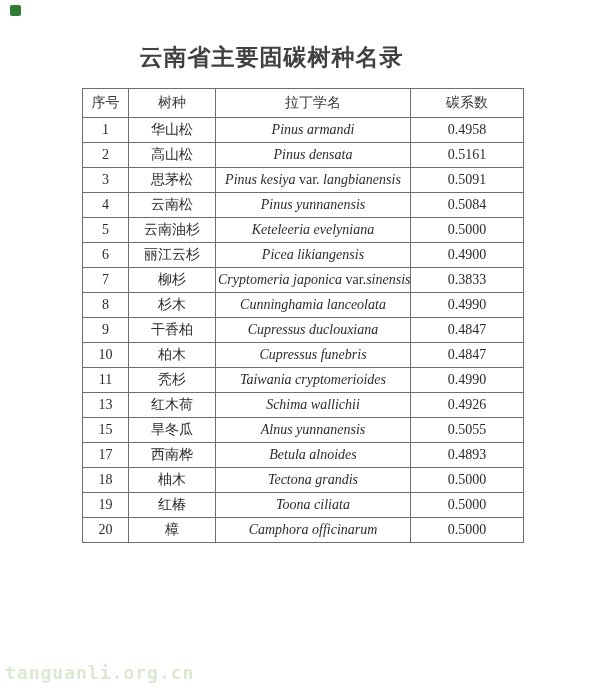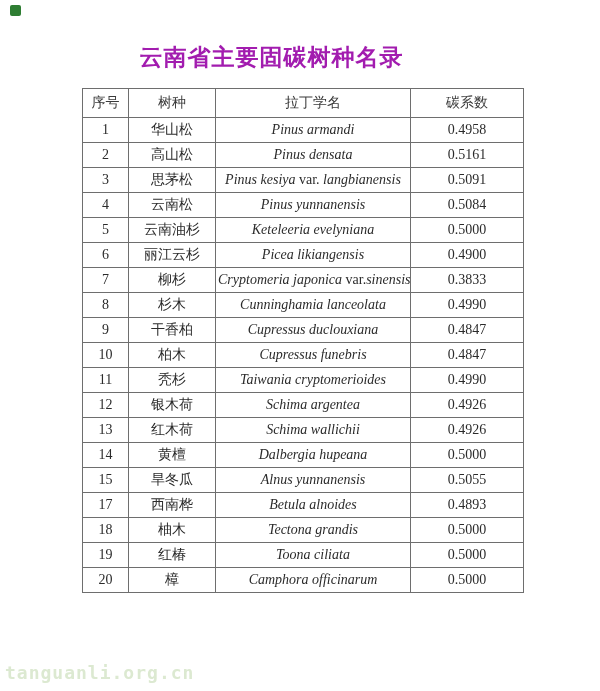--- a/index.html
+++ b/index.html
@@ -17,21 +17,21 @@
     border-radius: 2px;
     background: #2e7d32;
   }
   .page-title {
     position: absolute;
     left: 0; top: 42px;
     width: 543px;
     text-align: center;
     font-size: 23px;
     font-weight: bold;
-    color: #a21caf;
+    color: #404040;
     letter-spacing: 1px;
     font-family: "Liberation Serif", "DejaVu Serif", serif;
   }
   table.species-table {
     position: absolute;
     left: 82px; top: 88px;
     width: 441px;
     border-collapse: collapse;
     table-layout: fixed;
   }
@@ -155,38 +155,26 @@
         <td class="cell-latin"><span>Cupressus funebris</span></td>
         <td class="cell-coefficient">0.4847</td>
       </tr>
       <tr>
         <td class="cell-no">11</td>
         <td class="cell-species">秃杉</td>
         <td class="cell-latin"><span>Taiwania cryptomerioides</span></td>
         <td class="cell-coefficient">0.4990</td>
       </tr>
       <tr>
-        <td class="cell-no">12</td>
-        <td class="cell-species">银木荷</td>
-        <td class="cell-latin"><span>Schima argentea</span></td>
-        <td class="cell-coefficient">0.4926</td>
-      </tr>
-      <tr>
         <td class="cell-no">13</td>
         <td class="cell-species">红木荷</td>
         <td class="cell-latin"><span>Schima wallichii</span></td>
         <td class="cell-coefficient">0.4926</td>
       </tr>
       <tr>
-        <td class="cell-no">14</td>
-        <td class="cell-species">黄檀</td>
-        <td class="cell-latin"><span>Dalbergia hupeana</span></td>
-        <td class="cell-coefficient">0.5000</td>
-      </tr>
-      <tr>
         <td class="cell-no">15</td>
         <td class="cell-species">旱冬瓜</td>
         <td class="cell-latin"><span>Alnus yunnanensis</span></td>
         <td class="cell-coefficient">0.5055</td>
       </tr>
       <tr>
         <td class="cell-no">17</td>
         <td class="cell-species">西南桦</td>
         <td class="cell-latin"><span>Betula alnoides</span></td>
         <td class="cell-coefficient">0.4893</td>

